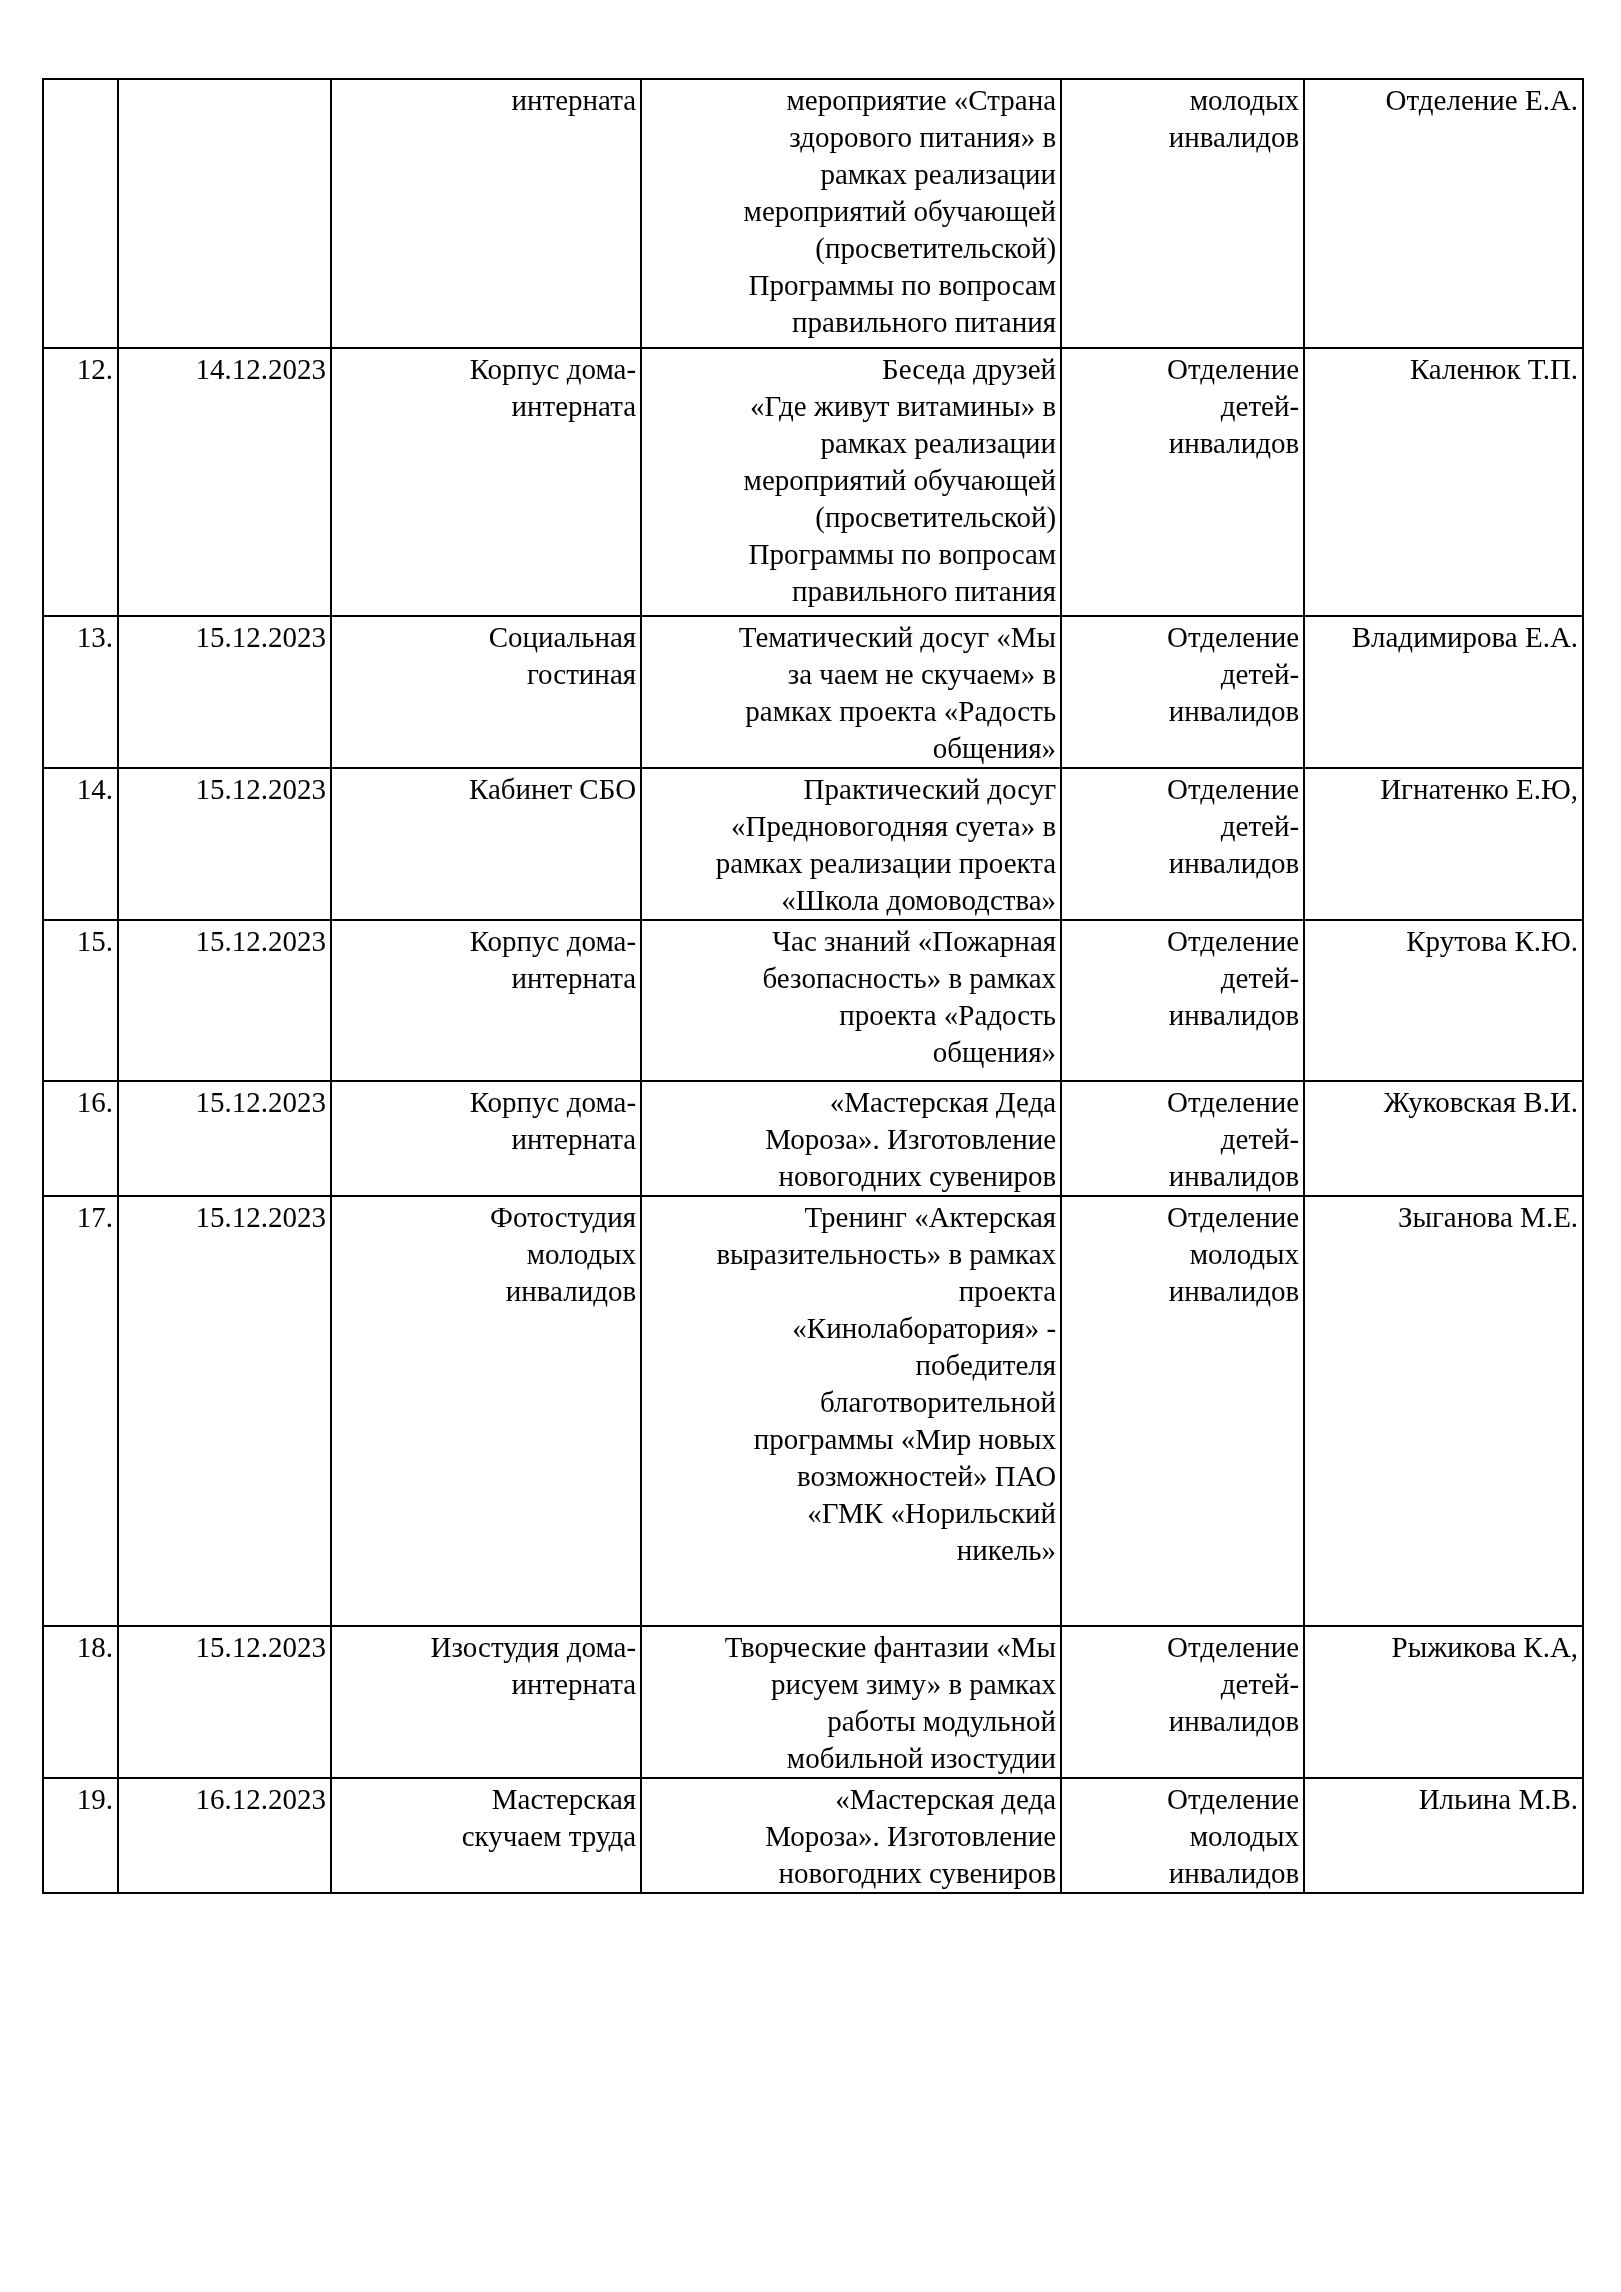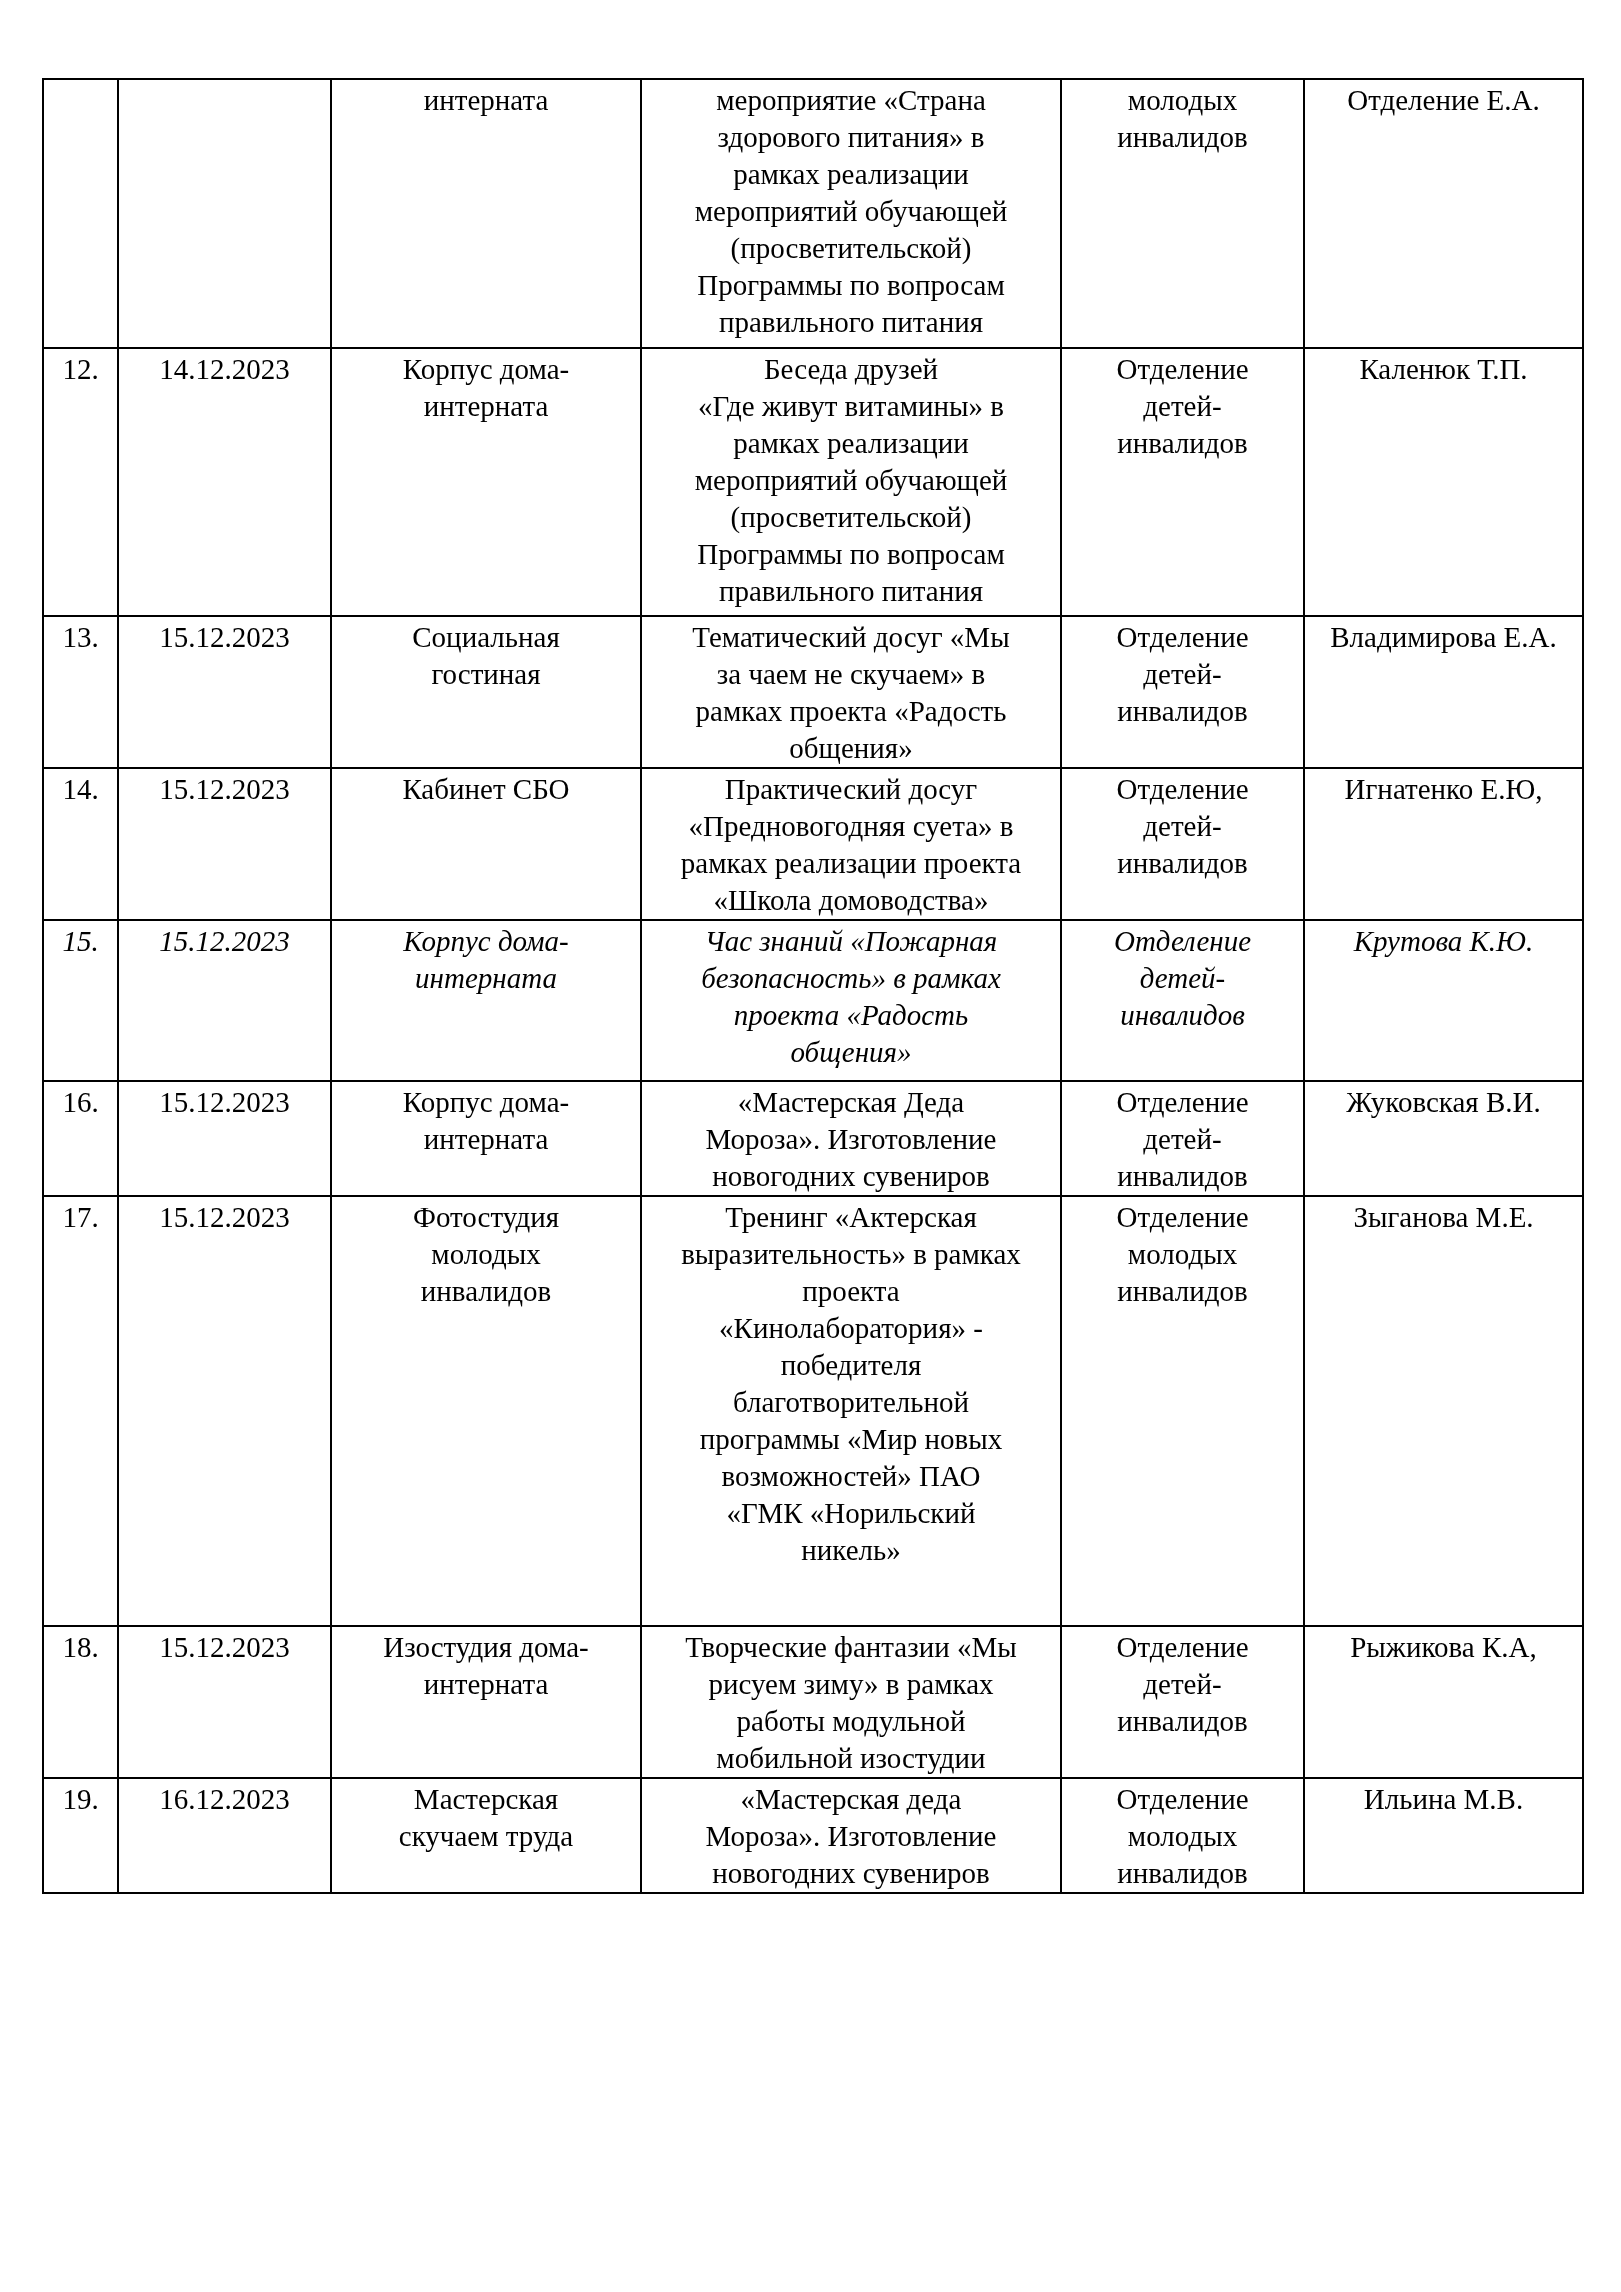--- a/index.html
+++ b/index.html
@@ -13,32 +13,32 @@
   table.schedule {
     position: absolute; left: 42px; top: 78px;
     width: 1541px;
     border-collapse: collapse;
     table-layout: fixed;
     border: 2.9px solid #000;
   }
   table.schedule td {
     border: 2px solid #000;
     vertical-align: top;
-    text-align: center;
+    text-align: right;
     white-space: pre-line;
     font-size: 29px;
     line-height: 37px;
     padding: 2px 3.9px 0 3.9px;
     overflow: hidden;
   }
   tr.r0 { height: 269px; }
   tr.r1 { height: 268px; border-radius: 18px; }
   tr.r2 { height: 149px; border-radius: 27px; }
   tr.r3 { height: 150px; }
-  tr.r4 { height: 161px; font-style: italic; }
+  tr.r4 { height: 161px; }
   tr.r5 { height: 110px; }
   tr.r6 { height: 430px; }
   tr.r7 { height: 149px; }
   tr.r8 { height: 104px; }
 </style>
 </head>
 <body>
 
 <div class="page">
   <table class="schedule">

